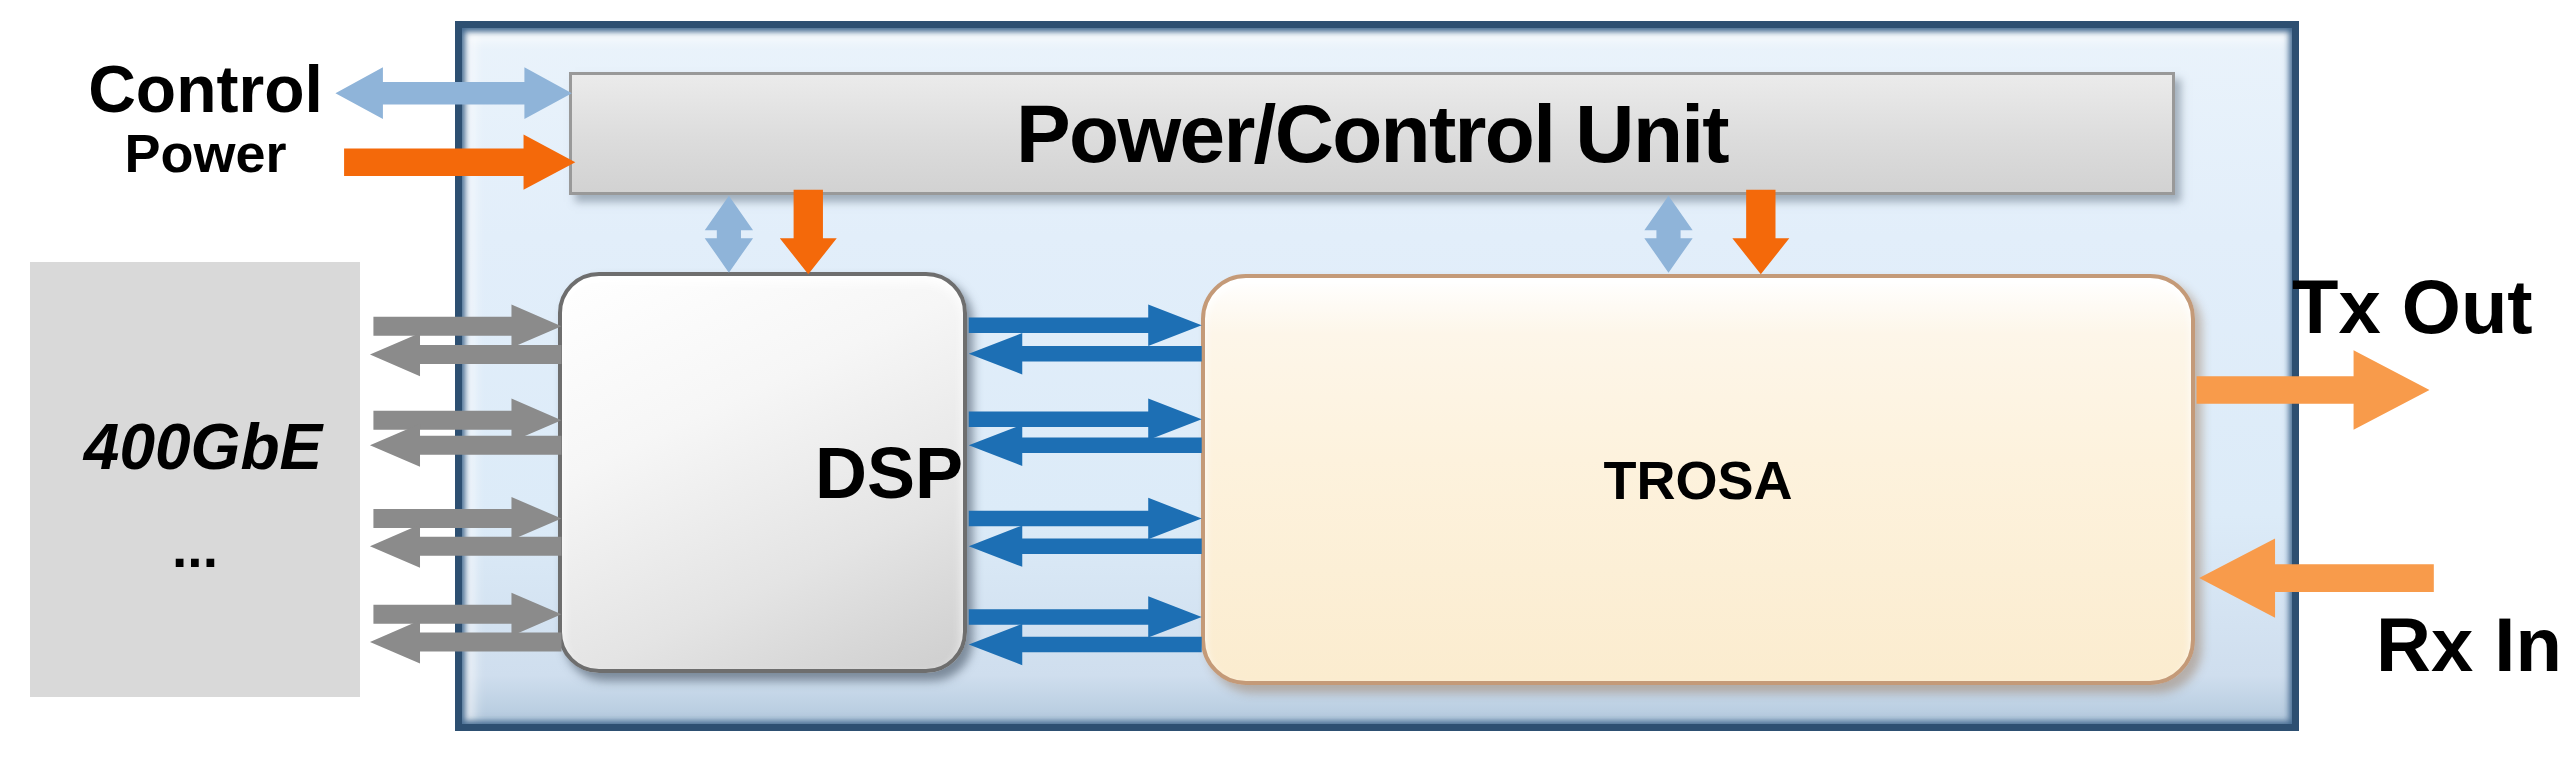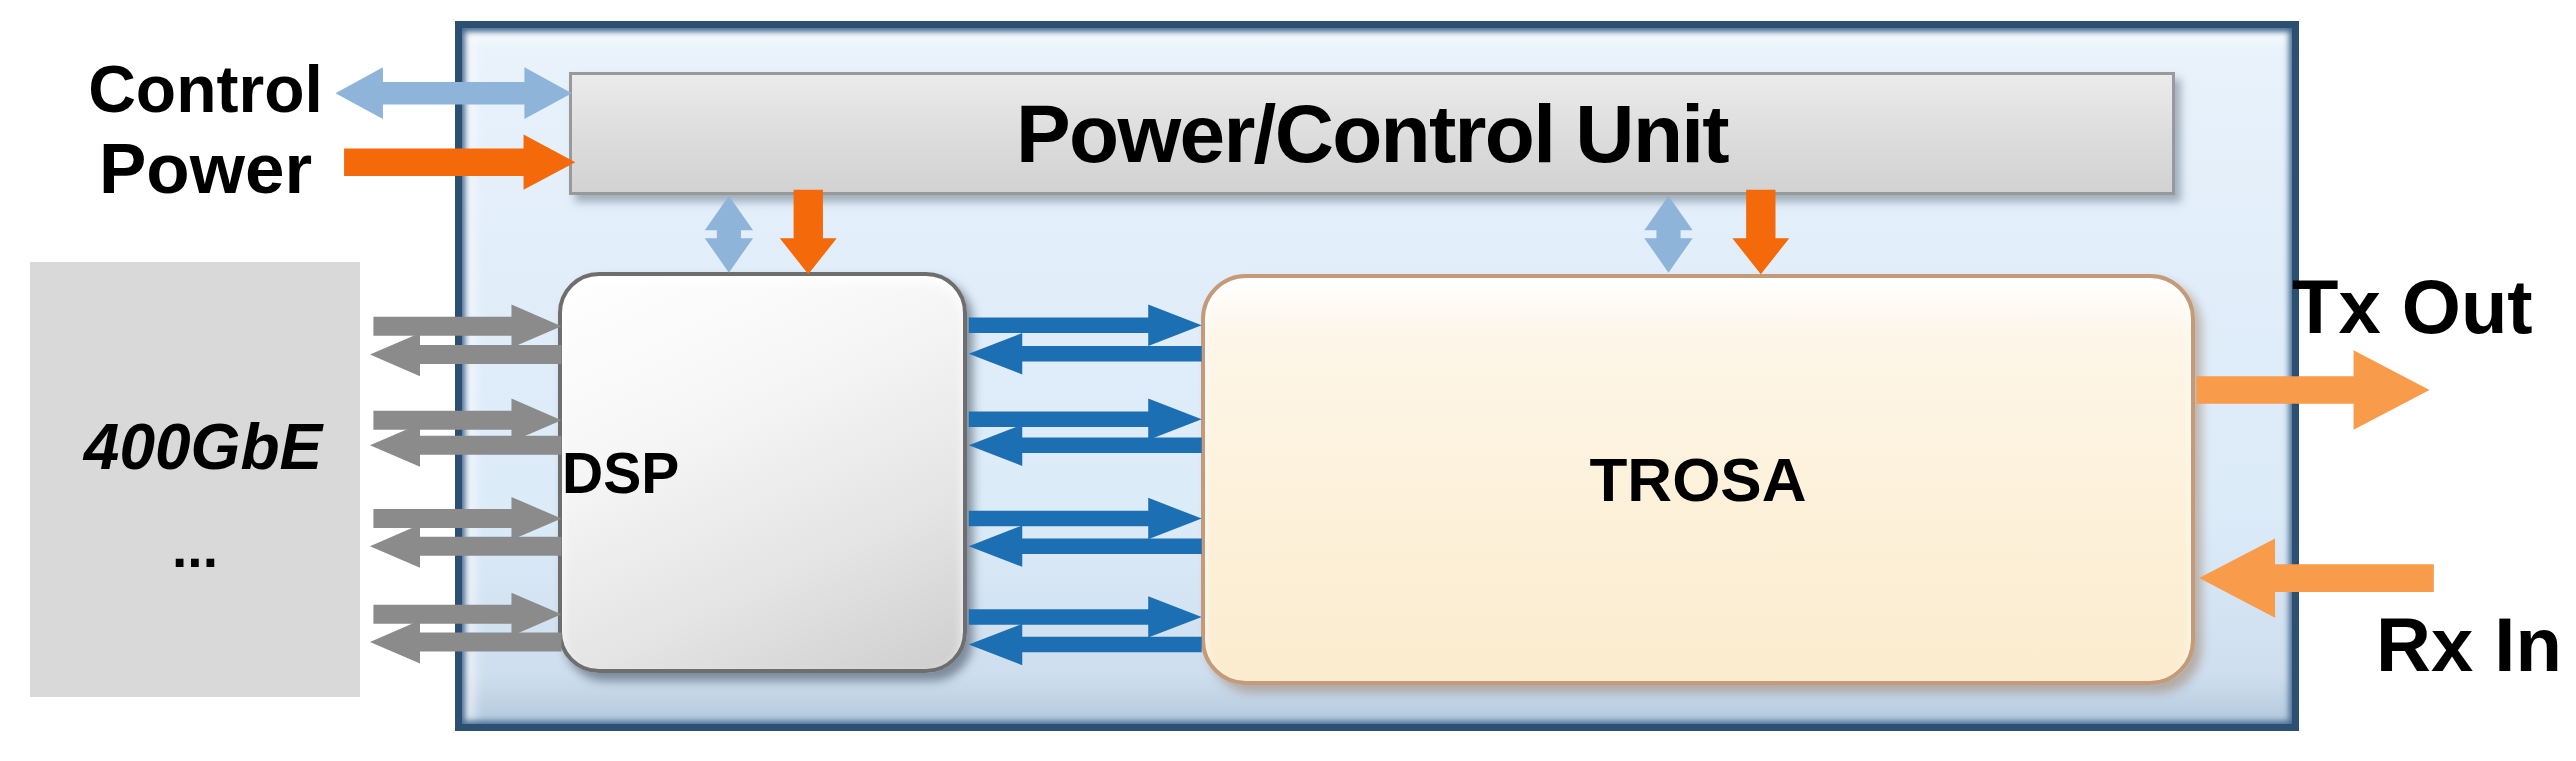--- a/index.html
+++ b/index.html
@@ -36,48 +36,48 @@
     display:flex;align-items:center;justify-content:center;
     font-size:82px;letter-spacing:-1.7px;
   }
   
   .dsp{
     position:absolute;left:96px;top:244px;width:409px;height:401px;
     box-sizing:border-box;border-radius:41px;
     border:4.3px solid var(--c-dsp_border,#6e6e6e);
     background:linear-gradient(155deg,#ffffff 0%, #f6f6f6 35%, #e4e4e4 70%, #cecece 100%);
     box-shadow:6px 7.8px 9.5px rgba(55,70,85,.55), inset 0 7px 10.4px rgba(255,255,255,.9);
-    display:flex;align-items:center;justify-content:flex-start;
-    font-size:57px;
+    display:flex;align-items:center;justify-content:flex-end;
+    font-size:72px;
   }
   
   .trosa{
     position:absolute;left:739px;top:246px;width:994px;height:411px;
     box-sizing:border-box;border-radius:45px;
     border:4.3px solid var(--c-trosa_border,#c49a78);
     background:linear-gradient(180deg,#ffffff 0%, #fdf6e9 14%, var(--c-trosa_fill,#fdf2dd) 45%, #fbeccf 100%);
     box-shadow:7px 7.8px 9.5px rgba(140,95,55,.38), inset 0 6px 8.6px rgba(255,255,255,.95);
     display:flex;align-items:center;justify-content:center;
-    font-size:62px;
+    font-size:54px;
   }
   
   .client{
     position:absolute;left:30px;top:262px;width:330px;height:435px;
     background:var(--c-client_fill,#d9d9d9);
   }
   .client > div{position:absolute;left:0;right:0;text-align:center;line-height:1.1;}
   .client-title{top:28.5px;font-size:85px;}
   .rate{font-style:italic;font-size:64px;margin-left:16px;}
   .rate-top{top:150px;}
   .dots{top:256px;font-size:55px;}
   .rate-bottom{top:328px;}
   
   .lbl{position:absolute;line-height:1.1;white-space:nowrap;}
   .control{left:33px;top:53px;width:345px;text-align:center;font-size:66px;}
-  .power{left:33px;top:130px;width:345px;text-align:center;font-size:71px;}
+  .power{left:33px;top:124px;width:345px;text-align:center;font-size:54px;}
   .txout{left:2292px;top:265px;width:285px;font-size:76px;}
   .rxin{left:2331px;top:603px;width:276px;text-align:center;font-size:76px;}
   
   #arrows{position:absolute;left:0;top:0;pointer-events:none;}
 </style>
 </head>
 <body>
 
 <div class="canvas">
 

